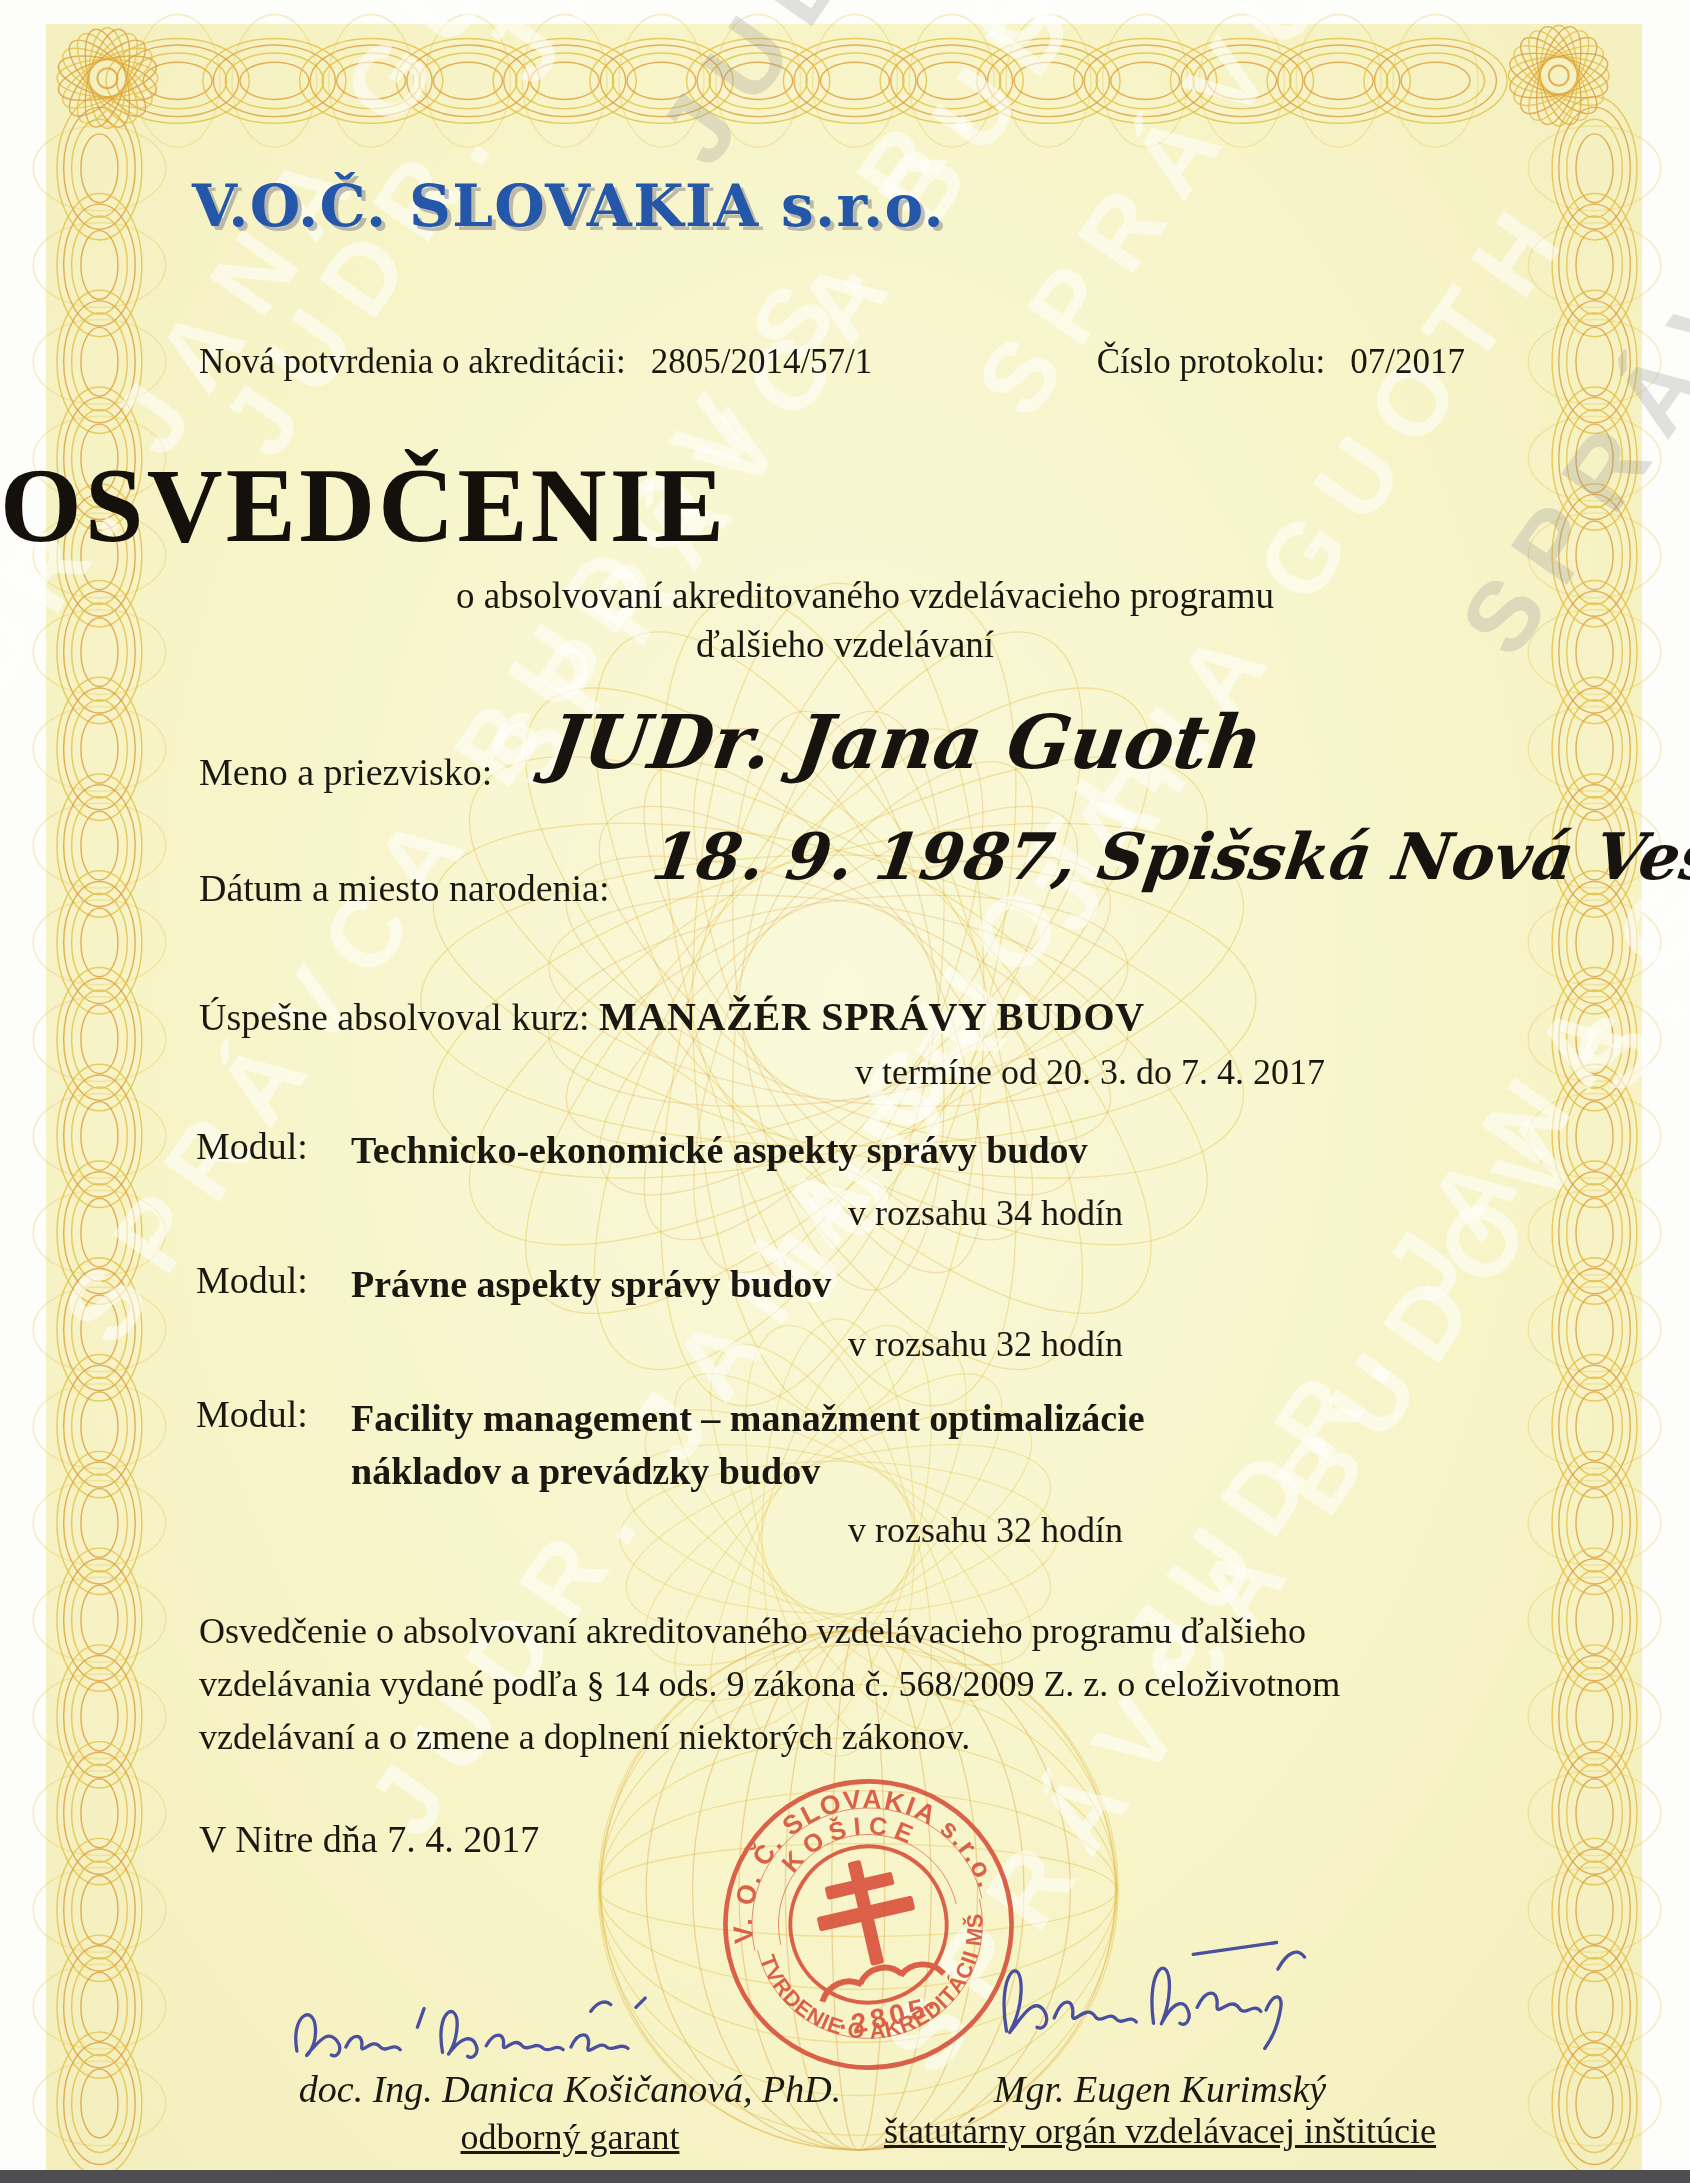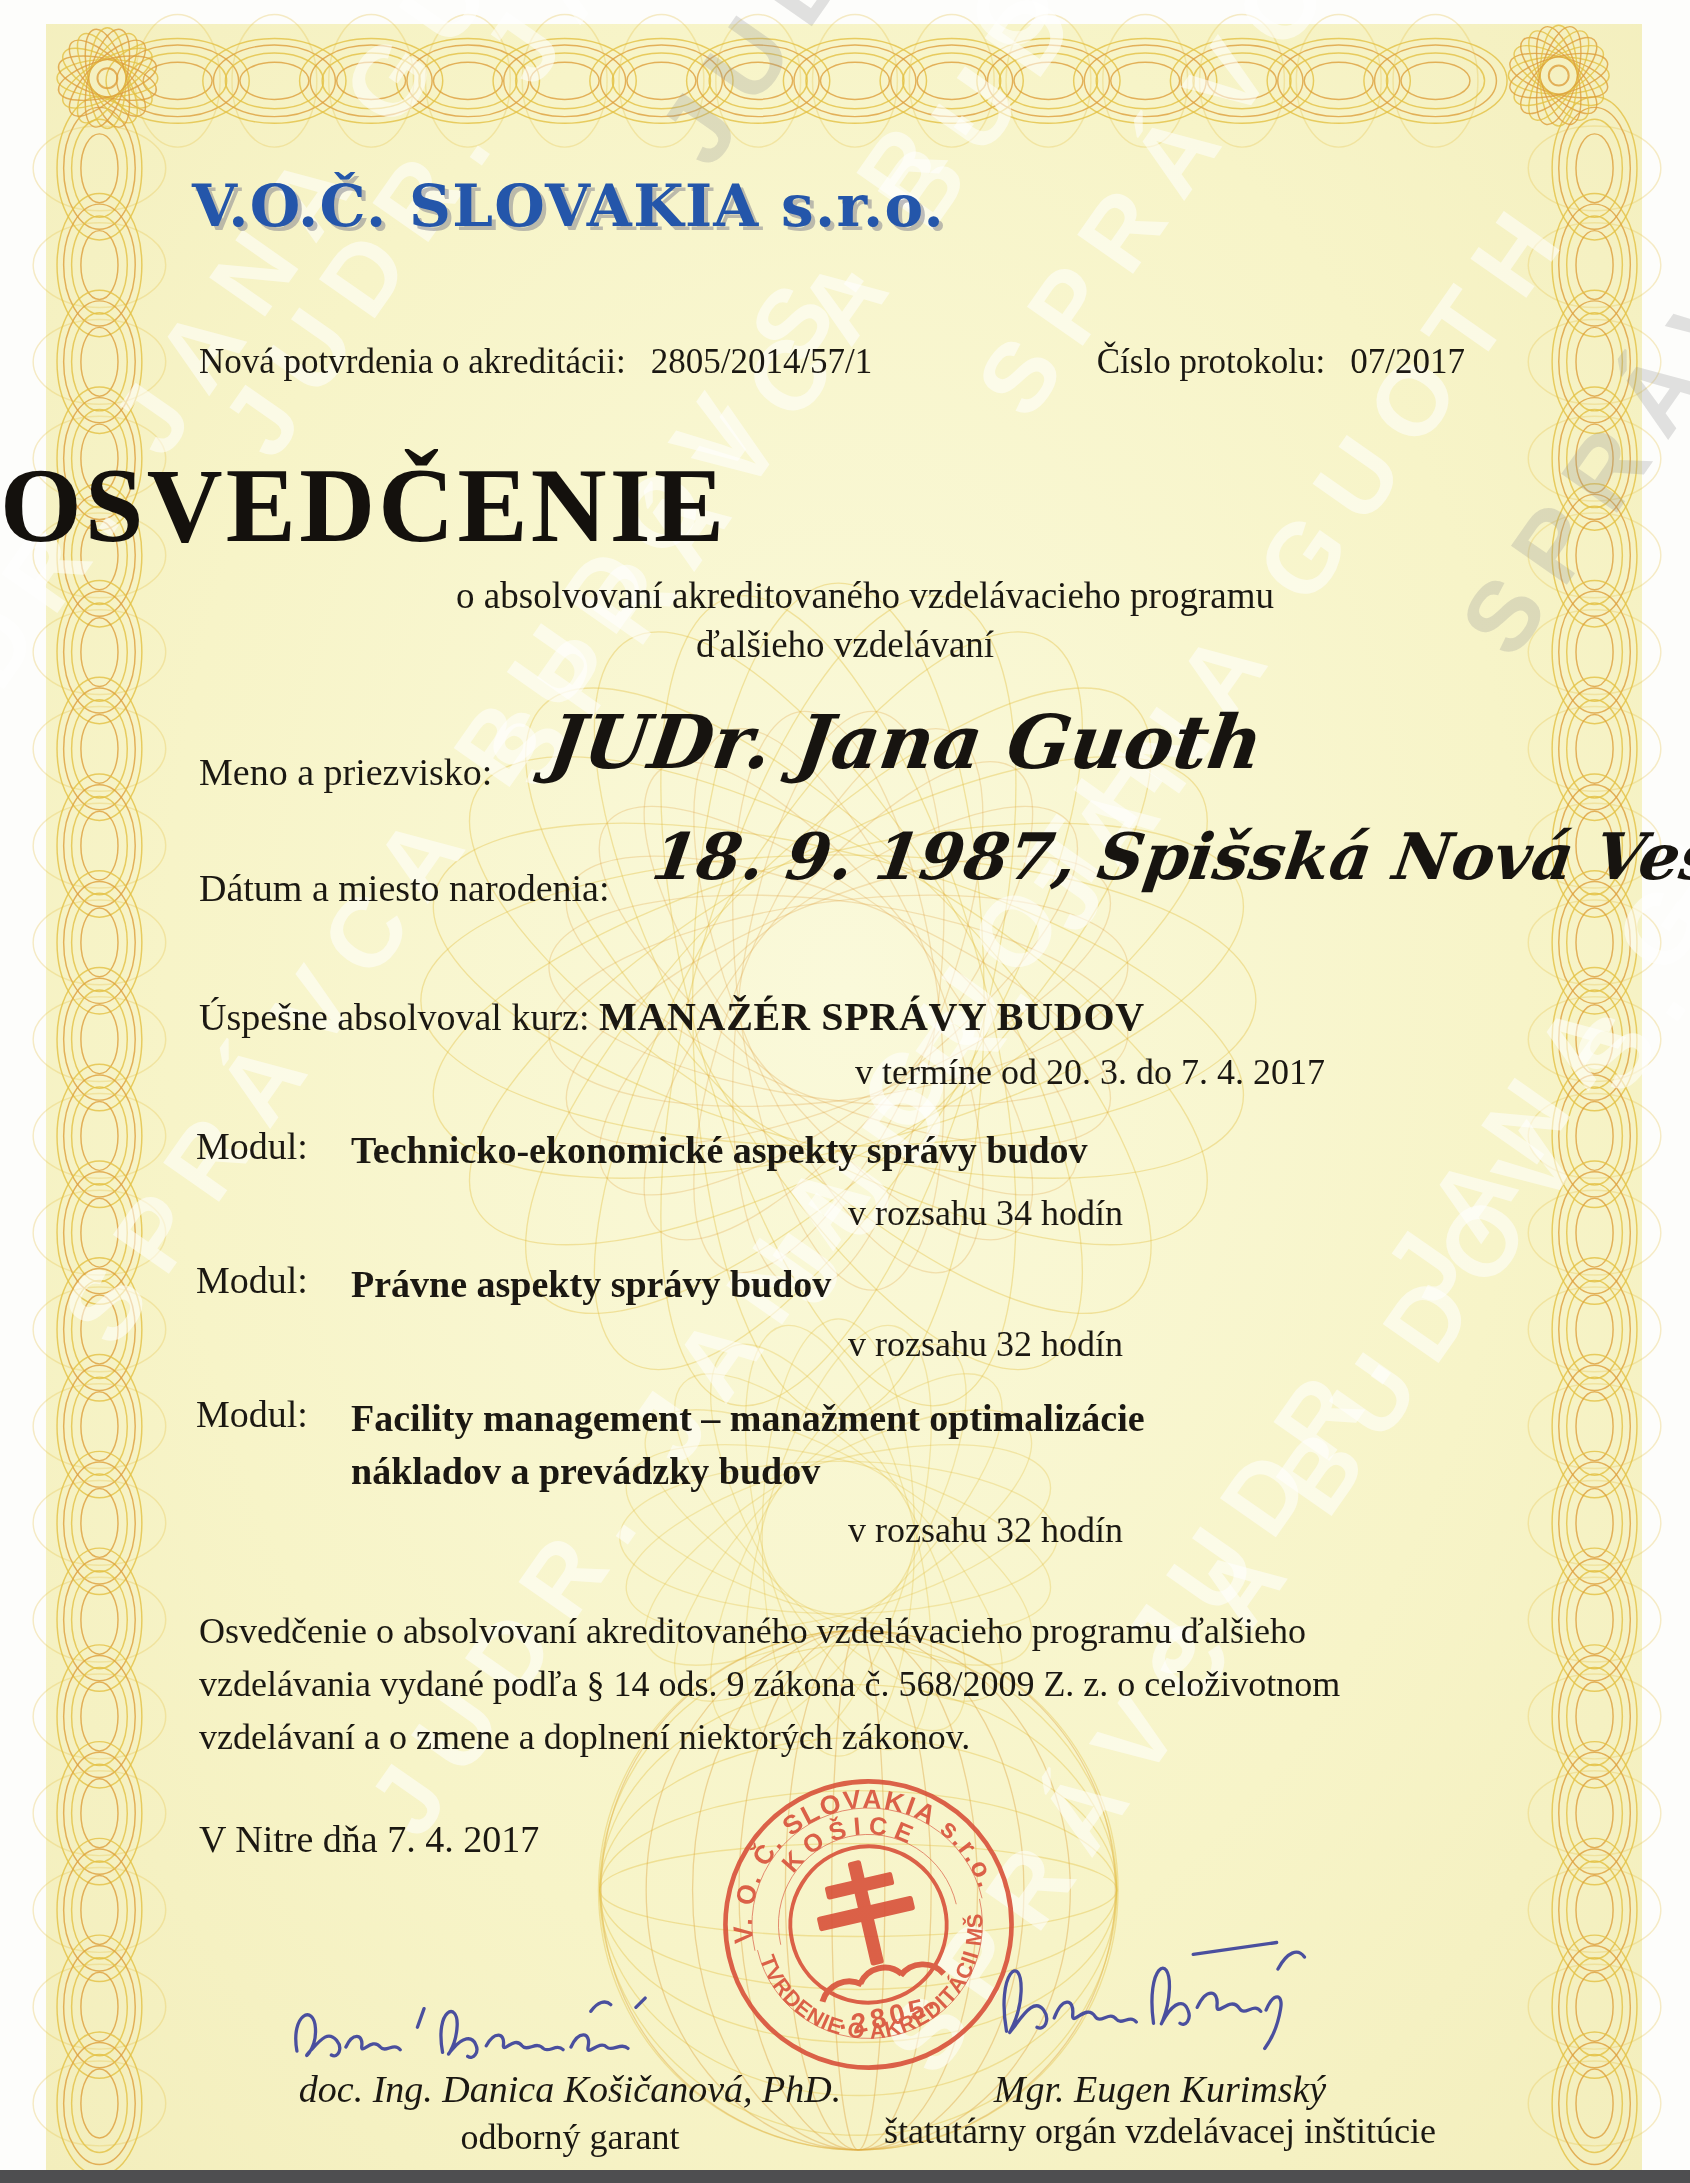--- a/index.html
+++ b/index.html
@@ -32,21 +32,21 @@
   .birth-val{left:653px;top:803px;font-size:64px;}
   .course{left:199px;top:977px;font-size:38px;white-space:nowrap;}
   .course b{font-size:40px;letter-spacing:0.7px;}
   .term{left:855px;top:1035px;font-size:36px;}
   .mod-lbl{left:196px;font-size:38px;text-align:right;}
   .mod-title{left:351px;font-size:38px;font-weight:bold;line-height:1.4;}
   .scope{left:848px;font-size:36px;}
   .para{left:199px;top:1589px;width:1299px;font-size:36px;line-height:53px;}
   .placedate{left:199px;top:1801px;font-size:38px;}
   .sig-name{font-size:38px;text-align:center;font-style:italic;}
-  .sig-role{font-size:36px;text-align:center;}
+  .sig-role{font-size:36px;text-align:center;text-decoration:underline;}
   .stamp-box{left:695px;top:1727px;}
   .sigsvg{position:absolute;}
   .scan-edge{position:absolute;left:0;right:0;bottom:0;height:13.3px;background:#4e4e50;z-index:4;}
 </style>
 </head>
 <body>
 
 <div class="sheet">
   <div class="paper"></div>
 

